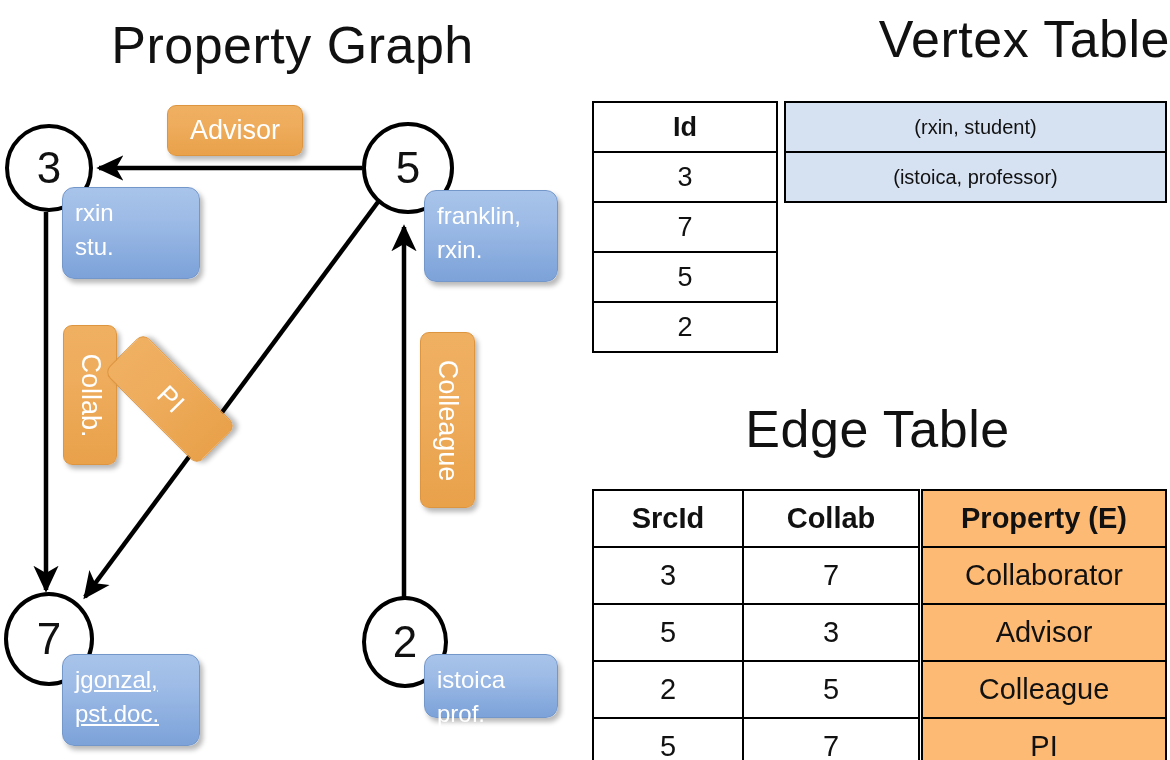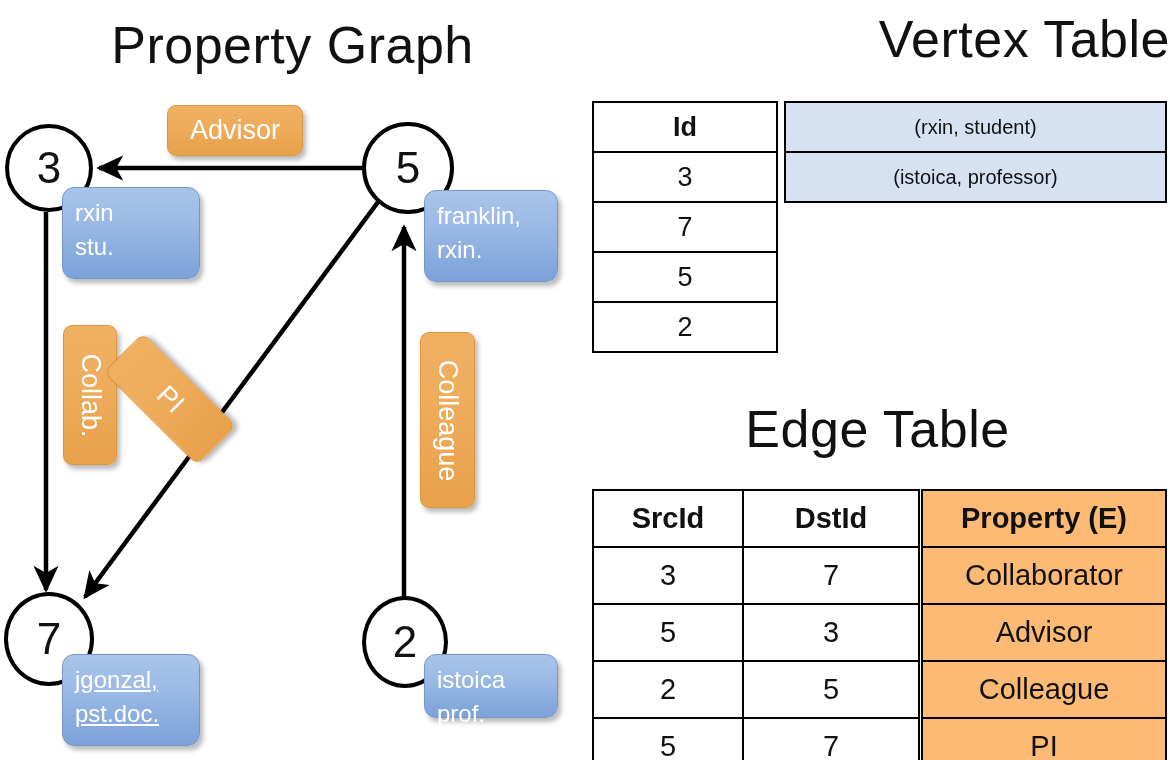--- a/index.html
+++ b/index.html
@@ -256,21 +256,21 @@
   <tr>
     <td>(istoica, professor)</td>
   </tr>
 </tbody>
   </table>
 
 <table class="tbl" id="edge-srcdst-table">
   <tbody>
       <tr>
     <th class="hdr-bold" style="width:148px;">SrcId</th>
-    <th class="hdr-bold" style="width:174px;">DstId</th>
+    <th class="hdr-bold" style="width:174px;">Collab</th>
   </tr>
   <tr>
     <td>3</td>
     <td>7</td>
   </tr>
   <tr>
     <td>5</td>
     <td>3</td>
   </tr>
   <tr>

